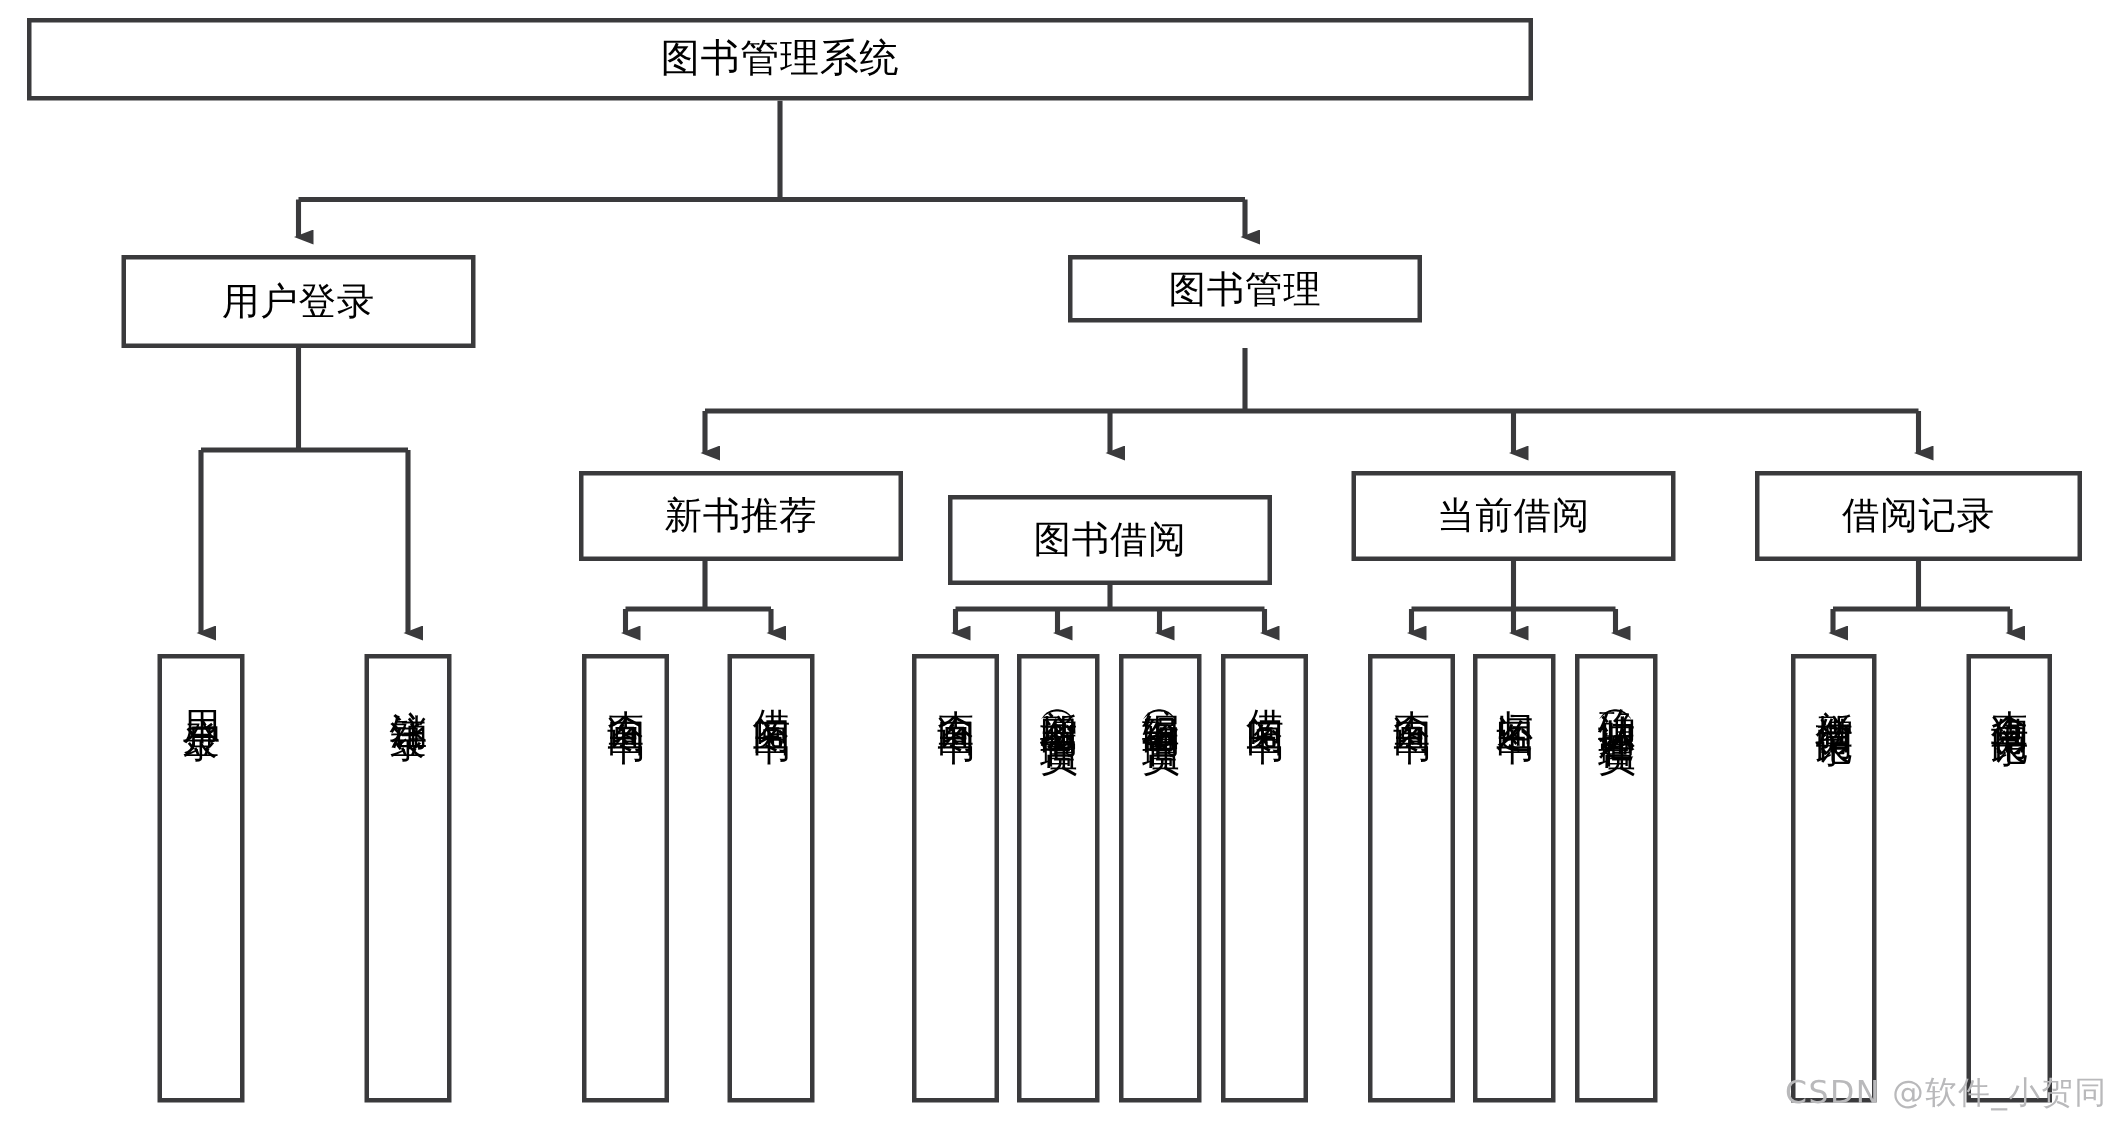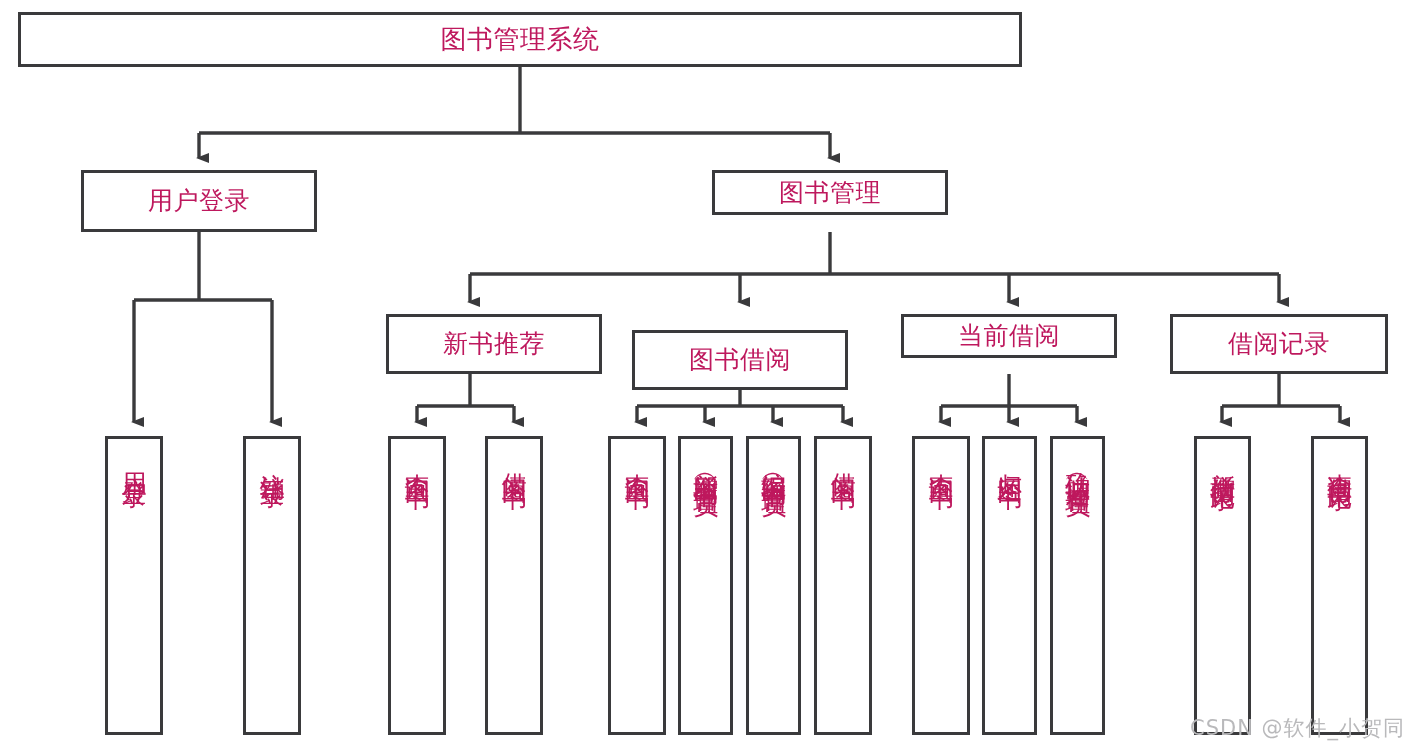--- a/index.html
+++ b/index.html
@@ -28,21 +28,21 @@
   }
   .node {
     position: absolute;
     box-sizing: border-box;
     background: #ffffff;
     border: 3px solid #3a3a3c;
     display: flex;
     align-items: center;
     justify-content: center;
     text-align: center;
-    color: #be185d;
+    color: #000000;
     z-index: 2;
   }
   .node .lbl {
     display: block;
     line-height: 1.18;
     letter-spacing: 0.5px;
   }
   
   .node.h .lbl {
     writing-mode: horizontal-tb;
@@ -142,21 +142,21 @@
   <div class="node h" style="left:712px; top:170px; width:236px; height:45px;">
     <span class="lbl">图书管理</span>
   </div>
 
   <div class="node h" style="left:362px; top:314px; width:216px; height:60px;margin-left:24px;">
     <span class="lbl">新书推荐</span>
   </div>
   <div class="node h" style="left:632px; top:314px; width:216px; height:60px;margin-top:16px;">
     <span class="lbl">图书借阅</span>
   </div>
-  <div class="node h" style="left:901px; top:314px; width:216px; height:44px;">
+  <div class="node h" style="left:901px; top:314px; width:216px; height:60px;">
     <span class="lbl">当前借阅</span>
   </div>
   <div class="node h" style="left:1170px; top:314px; width:218px; height:60px;">
     <span class="lbl">借阅记录</span>
   </div>
 
   <div class="node v" style="left:105px; top:436px; width:58px; height:299px;">
     <span class="lbl">用户登录</span>
   </div>
   <div class="node v" style="left:243px; top:436px; width:58px; height:299px;">

